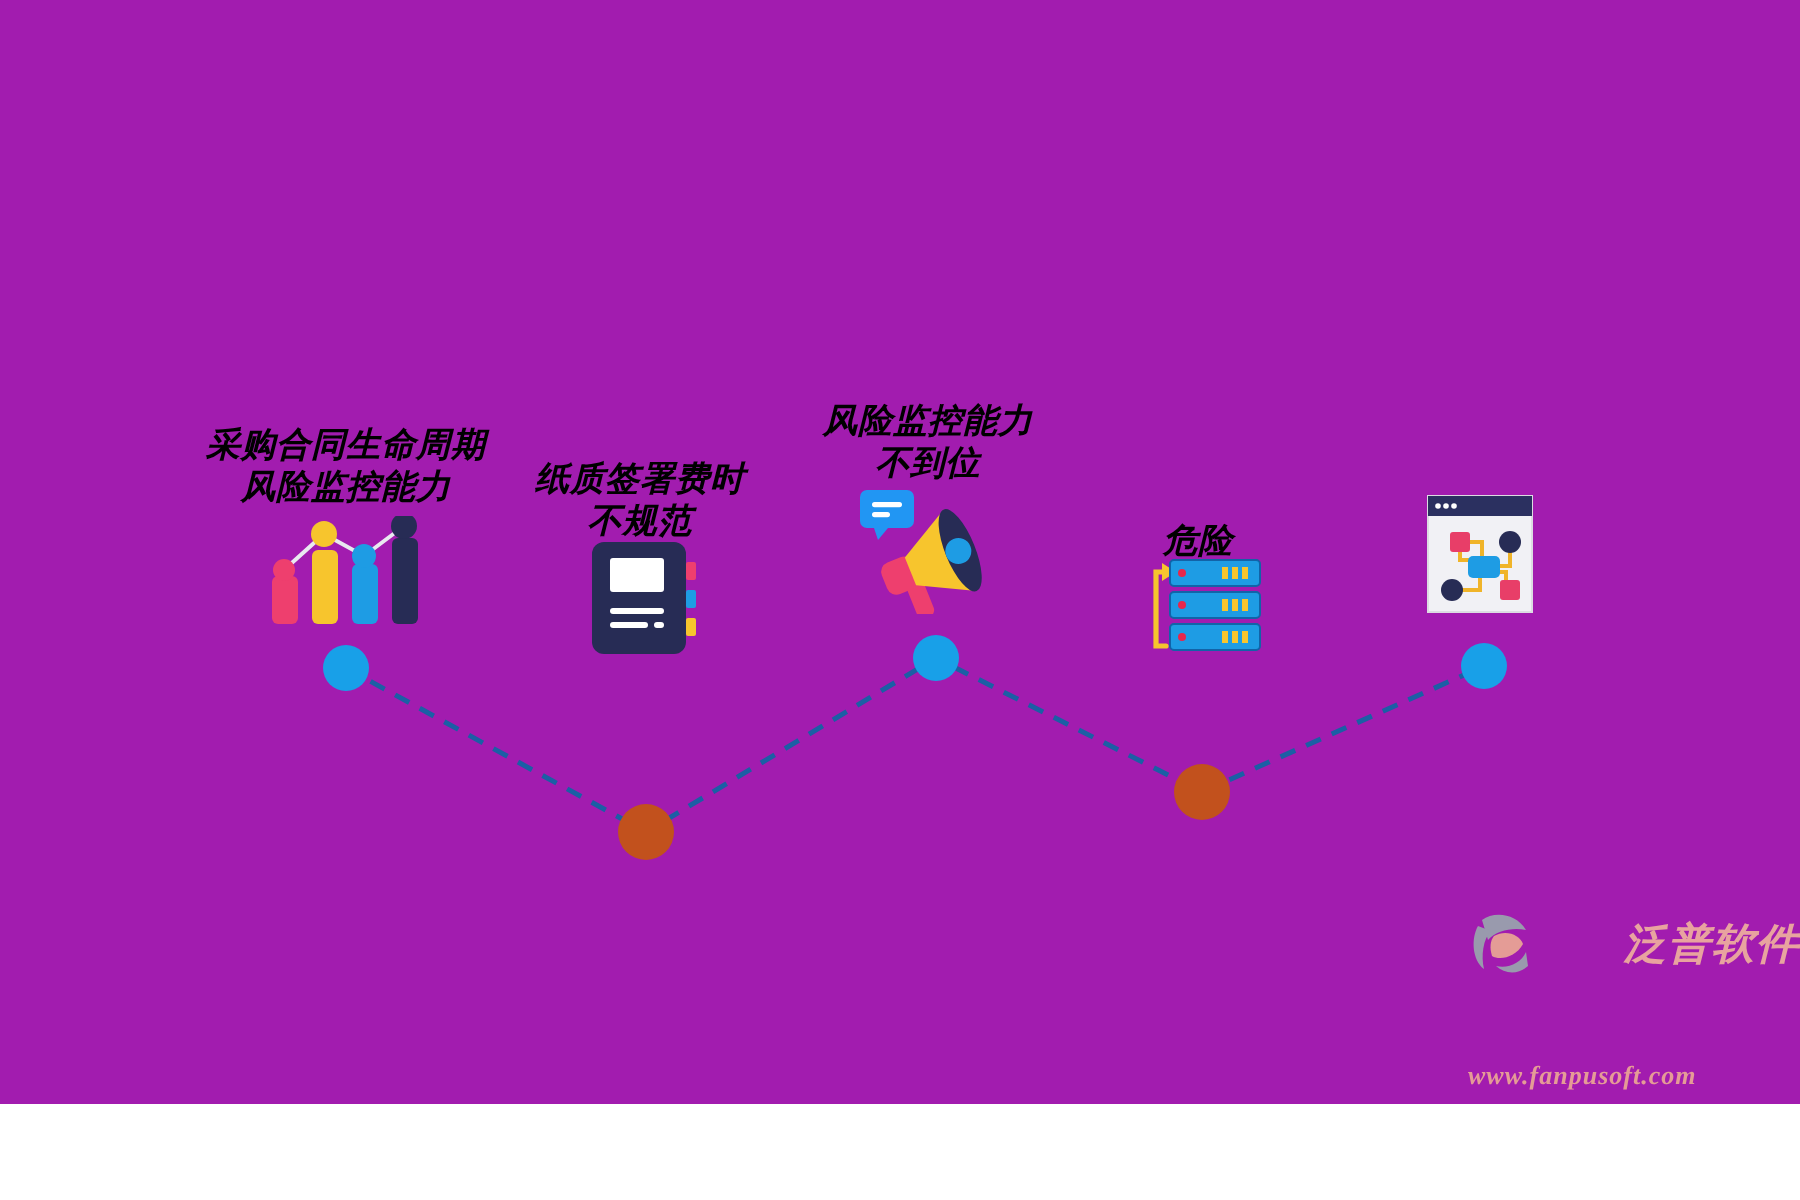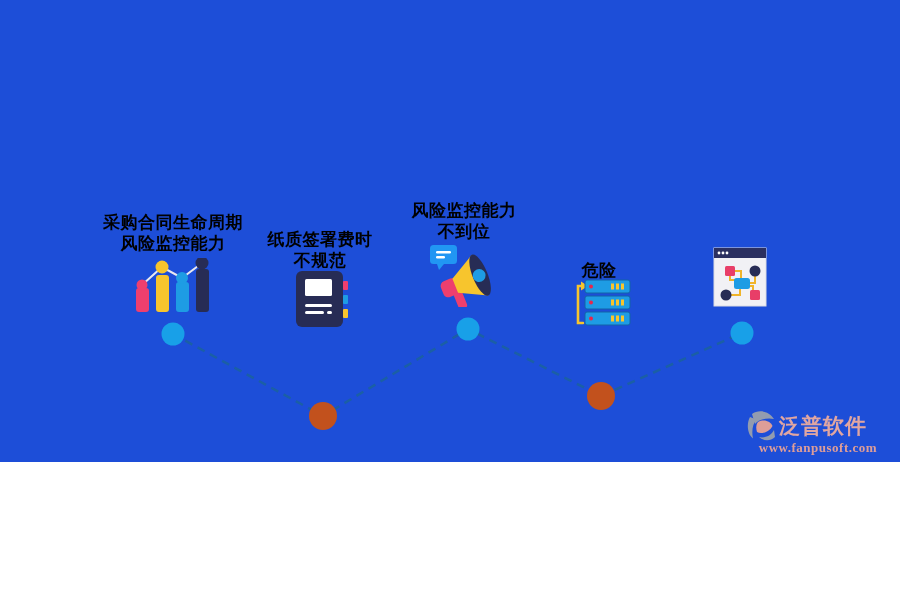--- a/index.html
+++ b/index.html
@@ -1,62 +1,63 @@
 <!DOCTYPE html>
 <html><head>
 <meta charset="utf-8">
 <style>
   html,body{margin:0;padding:0;background:#ffffff;}
   .canvas{
     position:relative;
-    width:900px;height:462px;
-    background:#1d4ed8;
+    width:900px;height:552px;
+    background:#a21caf;
     overflow:hidden;
     font-family:"Liberation Sans","DejaVu Sans",sans-serif;
+    font-style:italic;
   }
   .connector-layer{position:absolute;left:0;top:0;width:900px;height:600px;}
   .item-title{
     position:absolute;
     width:220px;
     text-align:center;
     font-size:17px;
     font-weight:bold;
     color:#000000;
     line-height:21px;
     letter-spacing:0.5px;
   }
   .item-icon{position:absolute;}
   .watermark{
     position:absolute;
-    right:9px;
+    right:20px;
     bottom:6px;
     width:146px;
     display:grid;
     grid-template-columns:34px 1fr;
     grid-template-rows:auto auto;
     align-items:center;
     opacity:0.95;
+    gap:44px;
   }
   .wm-mark{grid-column:1;grid-row:1;width:32px;height:32px;}
   .wm-brand{
     grid-column:2;grid-row:1;
     font-size:21px;
     font-weight:bold;
     color:#ecab9f;
     letter-spacing:1px;
     white-space:nowrap;
   }
   .wm-url{
     grid-column:1 / span 2;grid-row:2;
     font-family:"Liberation Serif","DejaVu Serif",serif;
     font-size:13px;
     font-weight:bold;
     color:#e9a295;
     letter-spacing:0.5px;
-    text-align:center;
     margin-top:-2px;
   }
 </style>
 </head>
 <body>
 
 <div class="canvas">
 
   <svg class="connector-layer" viewBox="0 0 900 600">
     <polyline points="173,334 323,416 468,329 601,396 742,333" fill="none" stroke="#1b5fa5" stroke-width="2.5" stroke-dasharray="8 6"></polyline>

